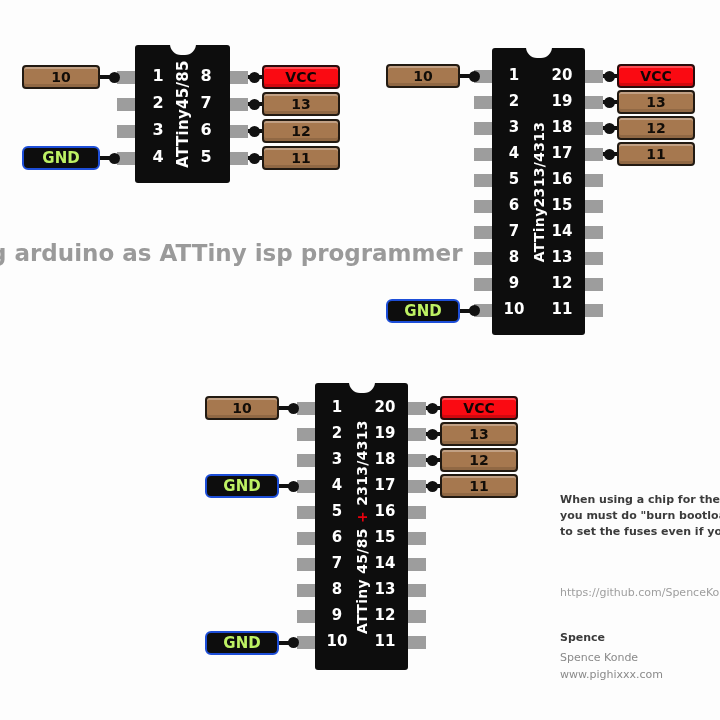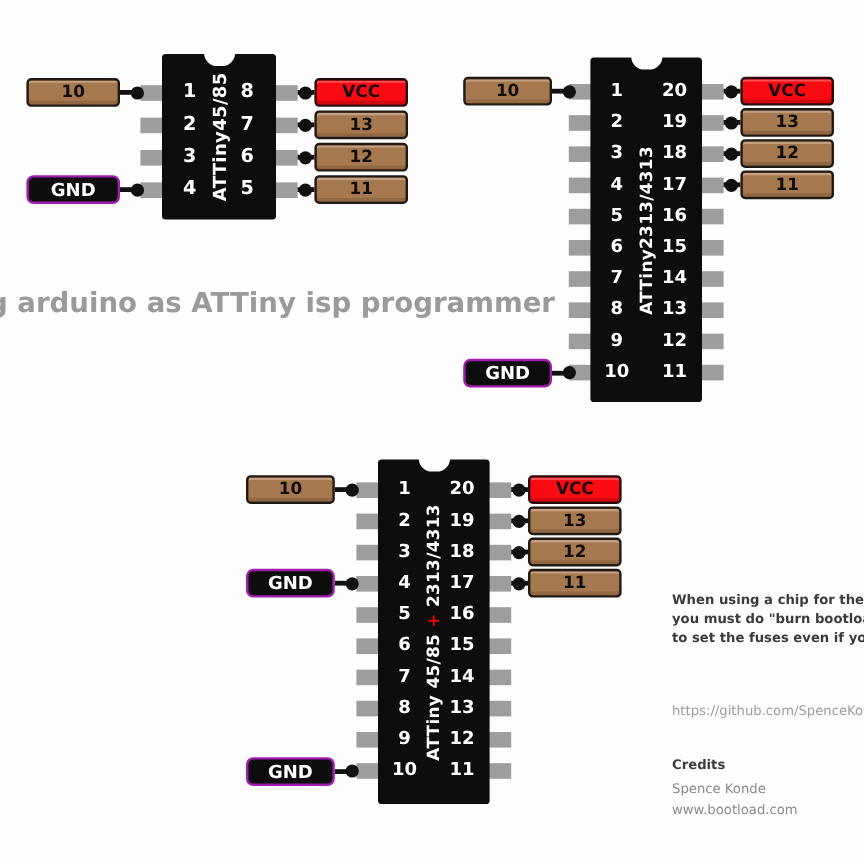--- a/index.html
+++ b/index.html
@@ -98,23 +98,23 @@
   .conn.vcc {
     background: #fa0a12;
     border: 2px solid #2a0b0b;
     border-radius: 4px;
     color: #150404;
     box-shadow: inset 0 2px 0 rgba(255,255,255,0.28),
                 inset 0 -3px 0 rgba(0,0,0,0.16);
   }
   .conn.gnd {
     background: #0d0d0d;
-    border: 2px solid #a21caf;
+    border: 2px solid #1d4ed8;
     border-radius: 6px;
-    color: #ffffff;
+    color: #bef264;
     text-align: center;
   }
 
   
   .wire {
     position: absolute;
     height: 4px;
     background: #111111;
     z-index: 5;
   }
@@ -188,23 +188,23 @@
   </div>
 
   <div class="title" style="left:-10px; top:240px; font-size:23px;">g arduino as ATTiny isp programmer</div>
 
   <div class="note" style="left:560px; top:493px; font-size:11px;">When using a chip for the fi</div>
   <div class="note" style="left:560px; top:509px; font-size:11px;">you must do "burn bootload</div>
   <div class="note" style="left:560px; top:525px; font-size:11px;">to set the fuses even if you a</div>
 
   <div class="url" style="left:560px; top:586px; font-size:11px;">https://github.com/SpenceKor</div>
 
-  <div class="credits-head" style="left:560px; top:631px; font-size:11px;">Credits</div>
+  <div class="credits-head" style="left:560px; top:631px; font-size:11px;">Spence</div>
   <div class="credits-line" style="left:560px; top:651px; font-size:11px;">Spence Konde</div>
-  <div class="credits-line" style="left:560px; top:668px; font-size:11px;">www.bootload.com</div>
+  <div class="credits-line" style="left:560px; top:668px; font-size:11px;">www.pighixxx.com</div>
 
 <div class="leg" style="left: 117px; top: 70.5px; width: 22px; height: 13px;"></div>
     <div class="leg" style="left: 226px; top: 70.5px; width: 22px; height: 13px;"></div>
     <div class="pinnum" style="left: 146px; top: 68px; width: 24px; font-size: 16px;">1</div>
     <div class="pinnum" style="left: 193px; top: 68px; width: 26px; font-size: 16px;">8</div>
     <div class="leg" style="left: 117px; top: 97.5px; width: 22px; height: 13px;"></div>
     <div class="leg" style="left: 226px; top: 97.5px; width: 22px; height: 13px;"></div>
     <div class="pinnum" style="left: 146px; top: 95px; width: 24px; font-size: 16px;">2</div>
     <div class="pinnum" style="left: 193px; top: 95px; width: 26px; font-size: 16px;">7</div>
     <div class="leg" style="left: 117px; top: 124.5px; width: 22px; height: 13px;"></div>

